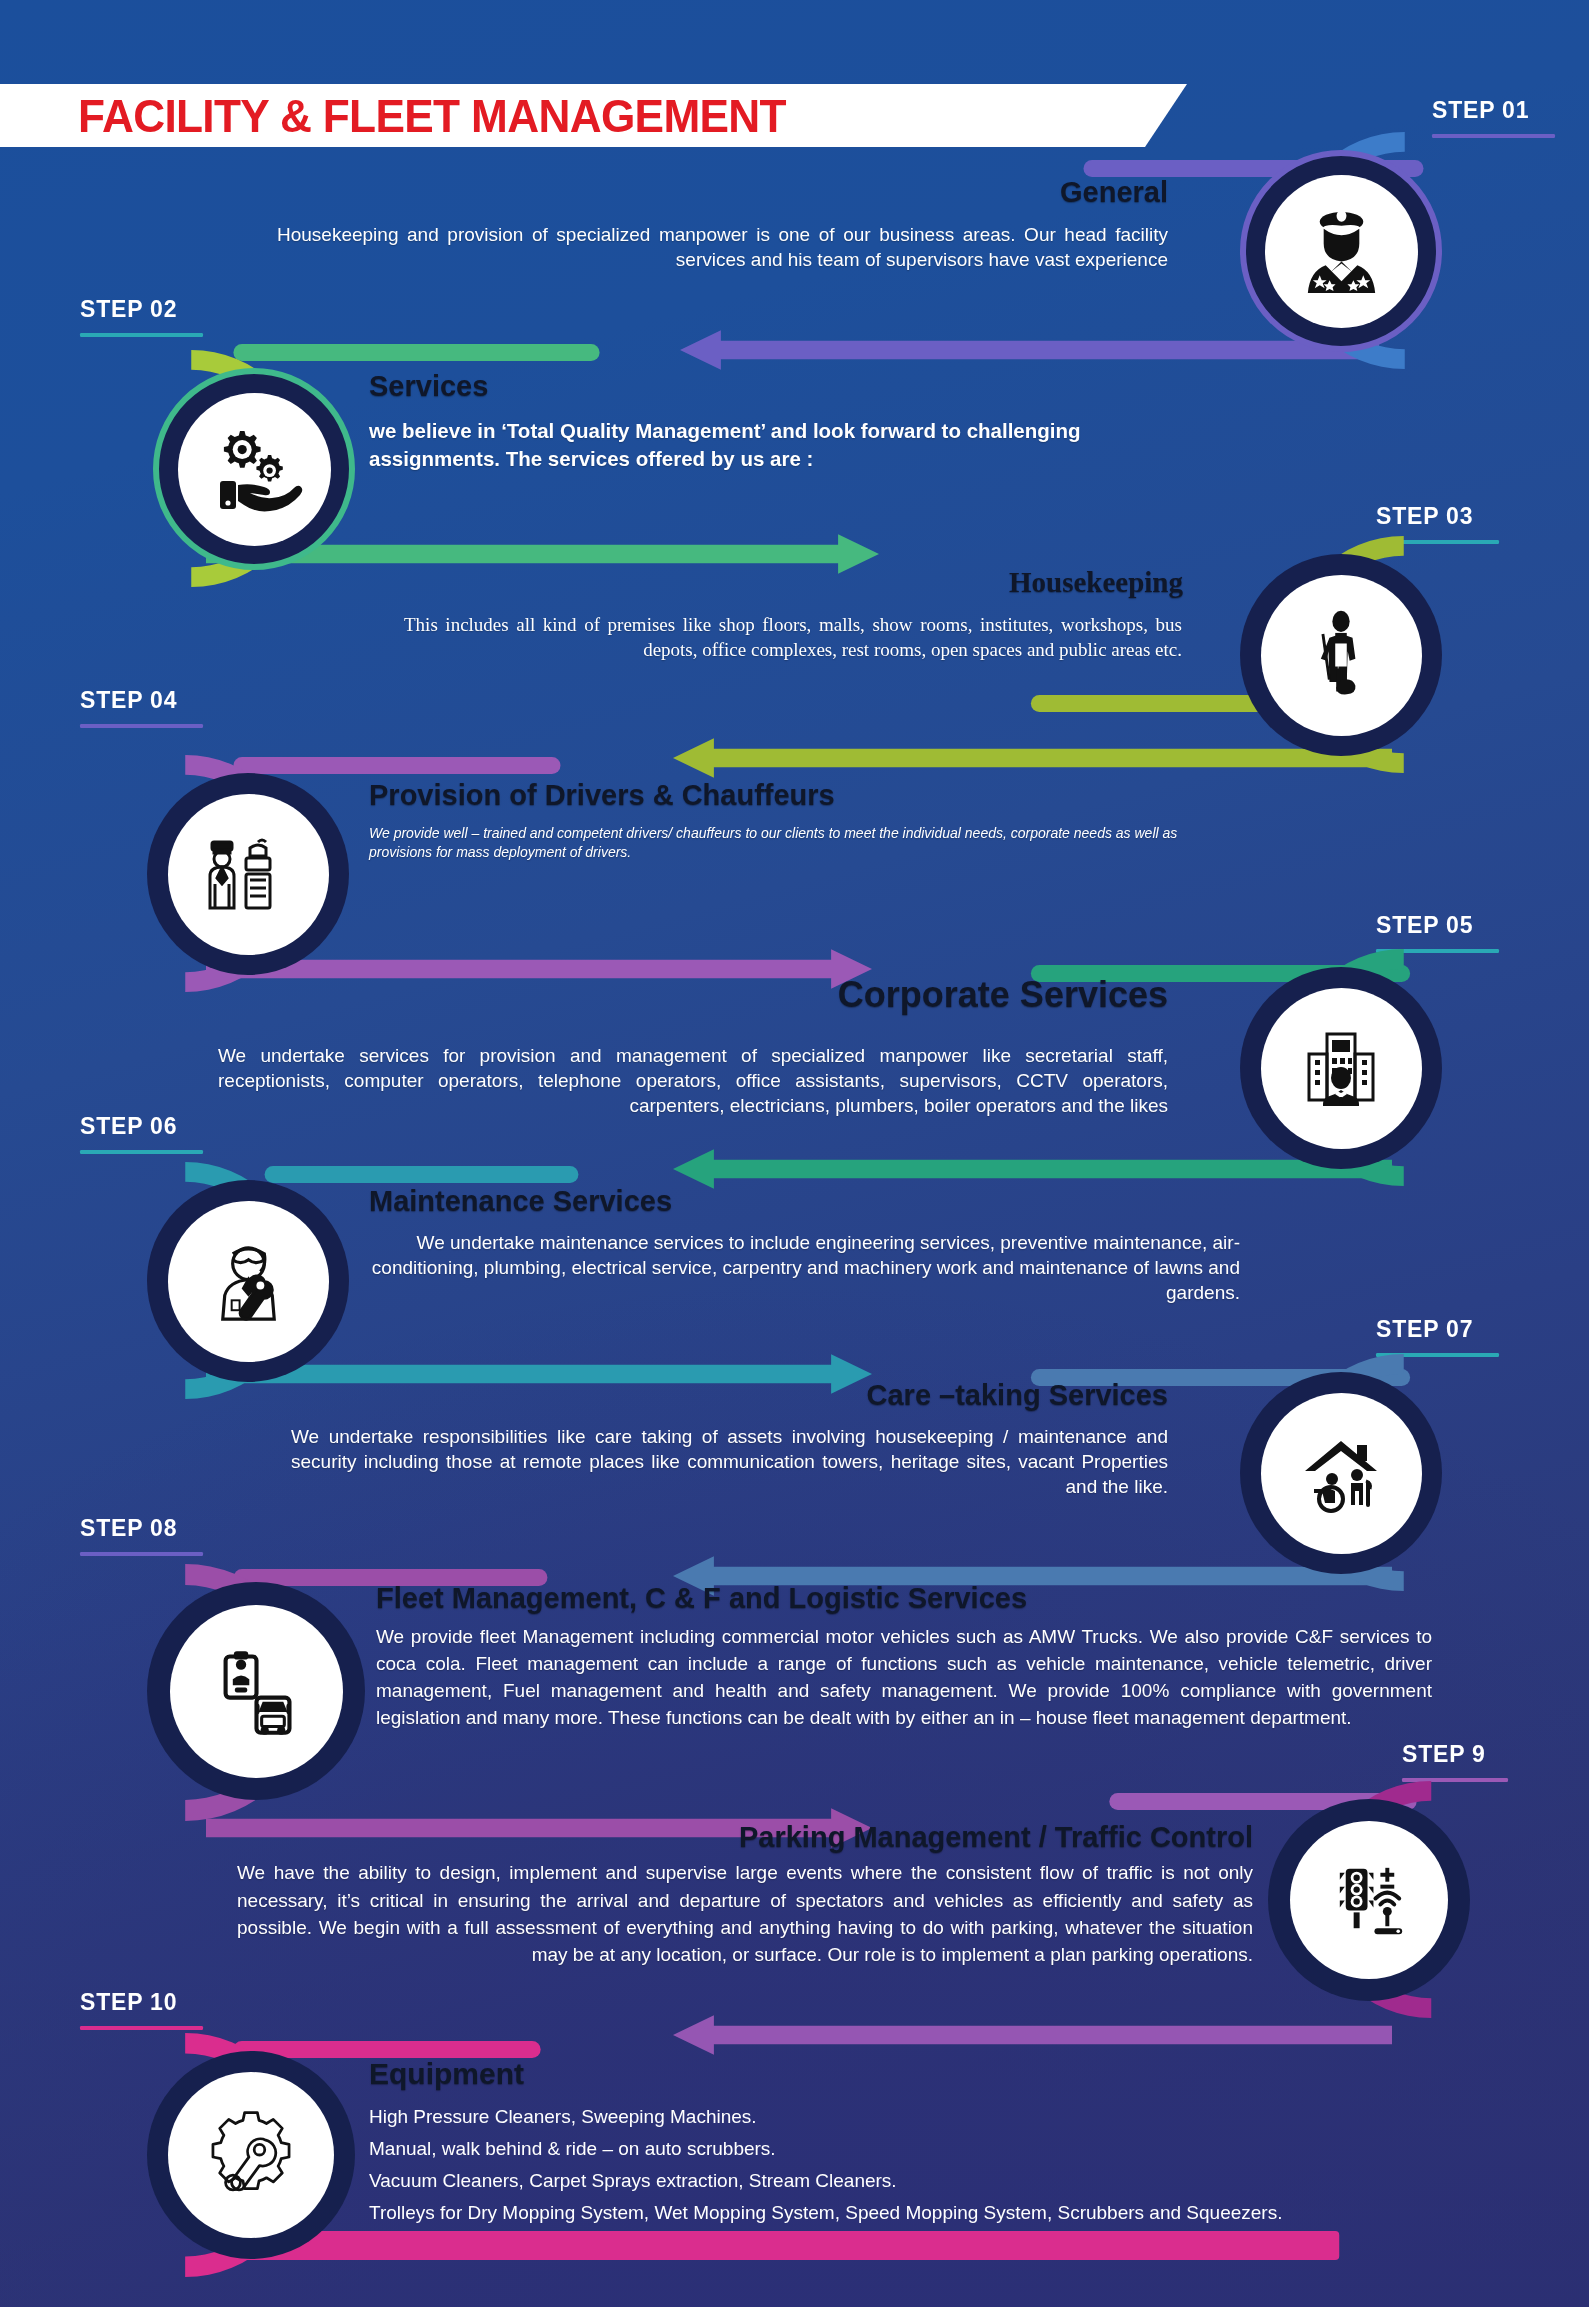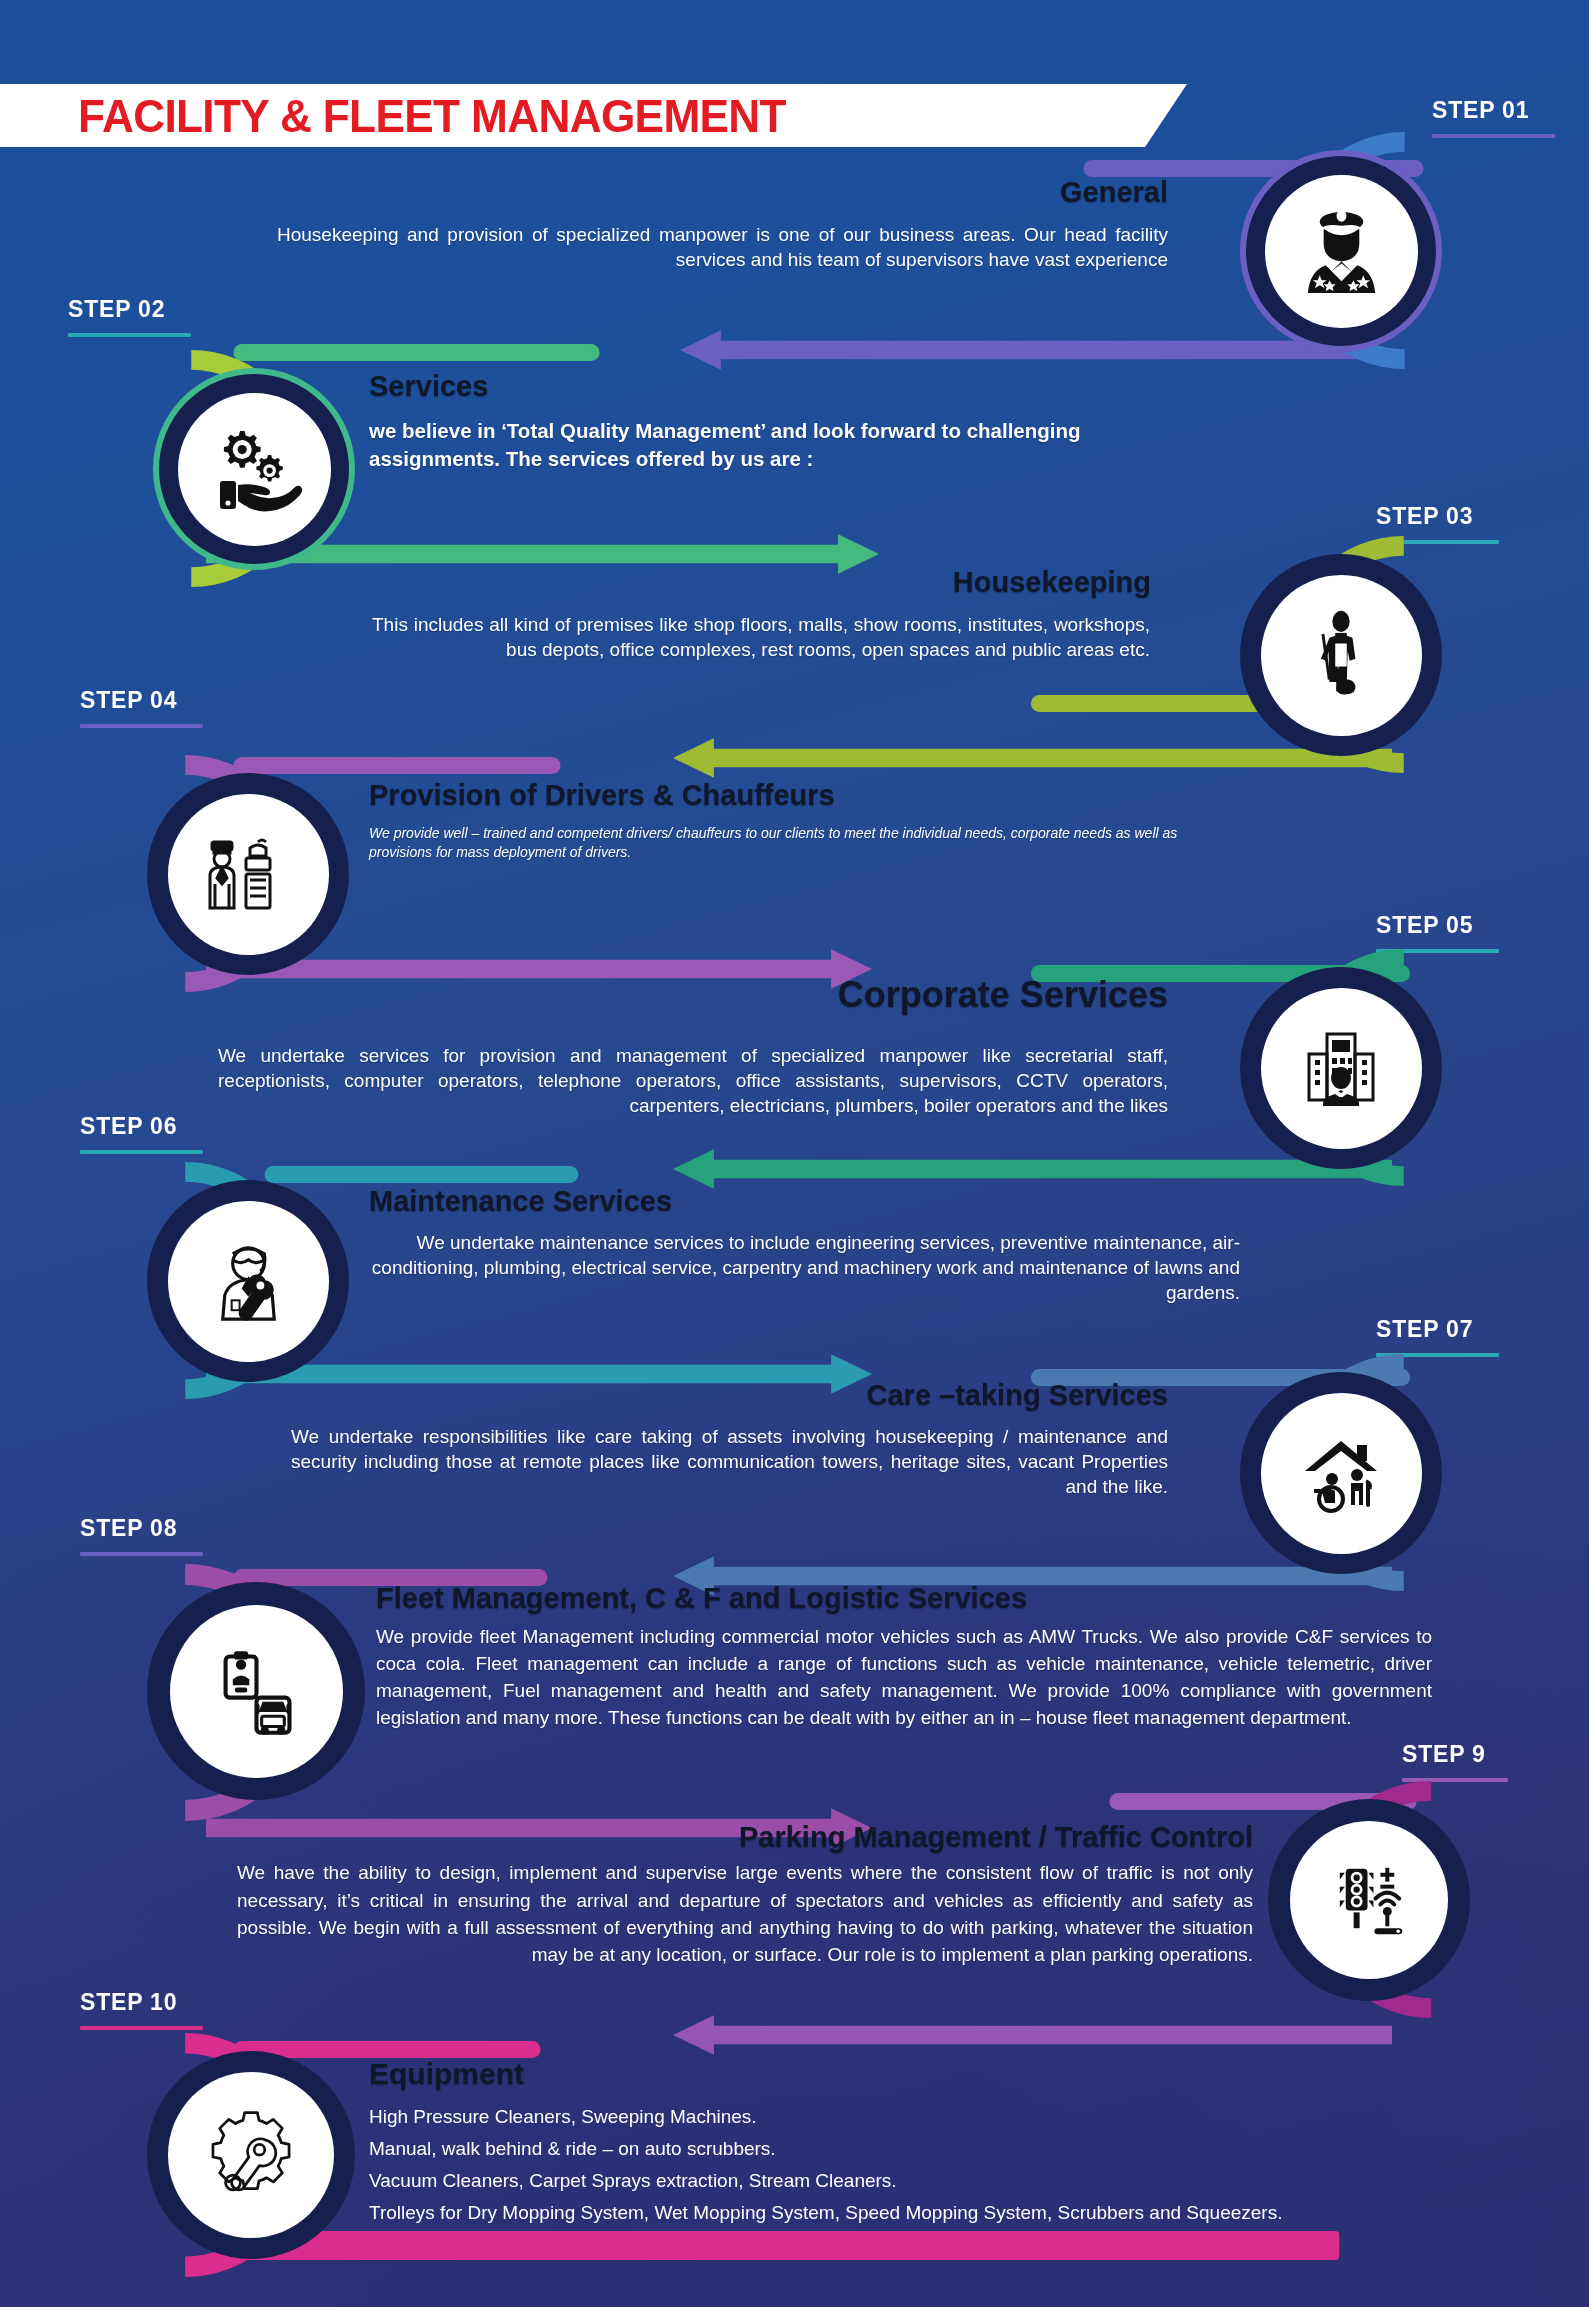--- a/index.html
+++ b/index.html
@@ -119,21 +119,21 @@
         </svg>
       </div>
     </div>
   </div>
 
   <div class="block ta-r" style="left:277px;top:177px;width:891px;">
     <div class="h" style="font-size:29px;margin-bottom:13px;">General</div>
     <div class="p ta-j" style="font-size:19px;">Housekeeping and provision of specialized manpower is one of our business areas. Our head facility services and his team of supervisors have vast experience</div>
   </div>
 
-  <div class="step-label" style="left:68px;top:298px;">
+  <div class="step-label" style="left:80px;top:298px;">
     <div class="txt">STEP 02</div>
     <div class="ul" style="background:#2aa9b5;"></div>
   </div>
 
   <div class="bar" style="left:232px;top:344px;">
     <svg width="369" height="17" viewBox="0 0 560 26" xmlns="http://www.w3.org/2000/svg">
       <rect x="0" y="0" width="560" height="26" rx="13" fill="#46b97f"></rect>
     </svg>
   </div>
 
@@ -202,21 +202,21 @@
             <rect x="45" y="64" width="4" height="24"></rect>
             <rect x="52" y="64" width="4" height="24"></rect>
             <rect x="33" y="28" width="3" height="48" transform="rotate(-8 34 52)"></rect>
             <path d="M50 76 q12 -3 15 6 q1 8 -9 9 q-10 1 -11 -7 Z"></path>
           </g>
         </svg>
       </div>
     </div>
   </div>
 
-  <div class="block ta-r" style="left:326px;top:567px;width:825px;">
+  <div class="block ta-r" style="left:358px;top:567px;width:825px;font-family:Liberation Serif, serif;">
     <div class="h" style="font-size:29px;margin-bottom:13px;">Housekeeping</div>
     <div class="p ta-j" style="font-size:19px;width:778px;margin-left:46px;">This includes all kind of premises like shop floors, malls, show rooms, institutes, workshops, bus depots, office complexes, rest rooms, open spaces and public areas etc.</div>
   </div>
 
   <div class="step-label" style="left:80px;top:689px;">
     <div class="txt">STEP 04</div>
     <div class="ul" style="background:#6b5fc4;"></div>
   </div>
 
   <div class="bar" style="left:232px;top:757px;">

